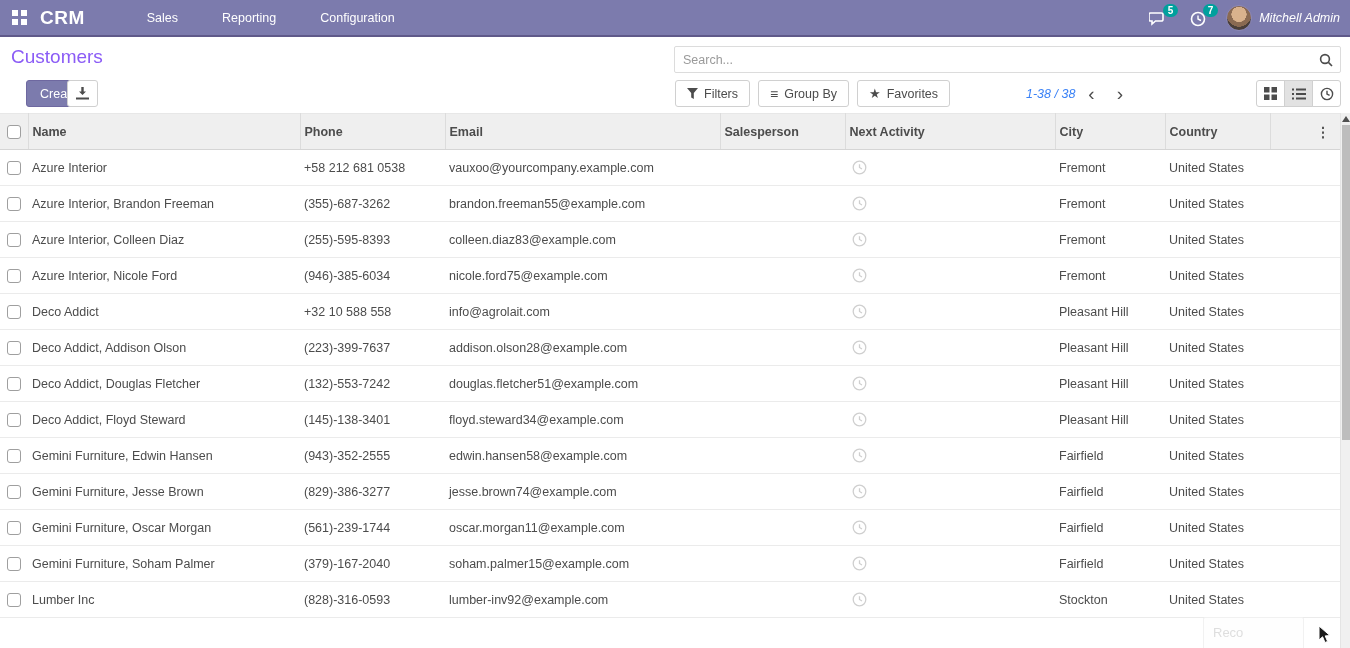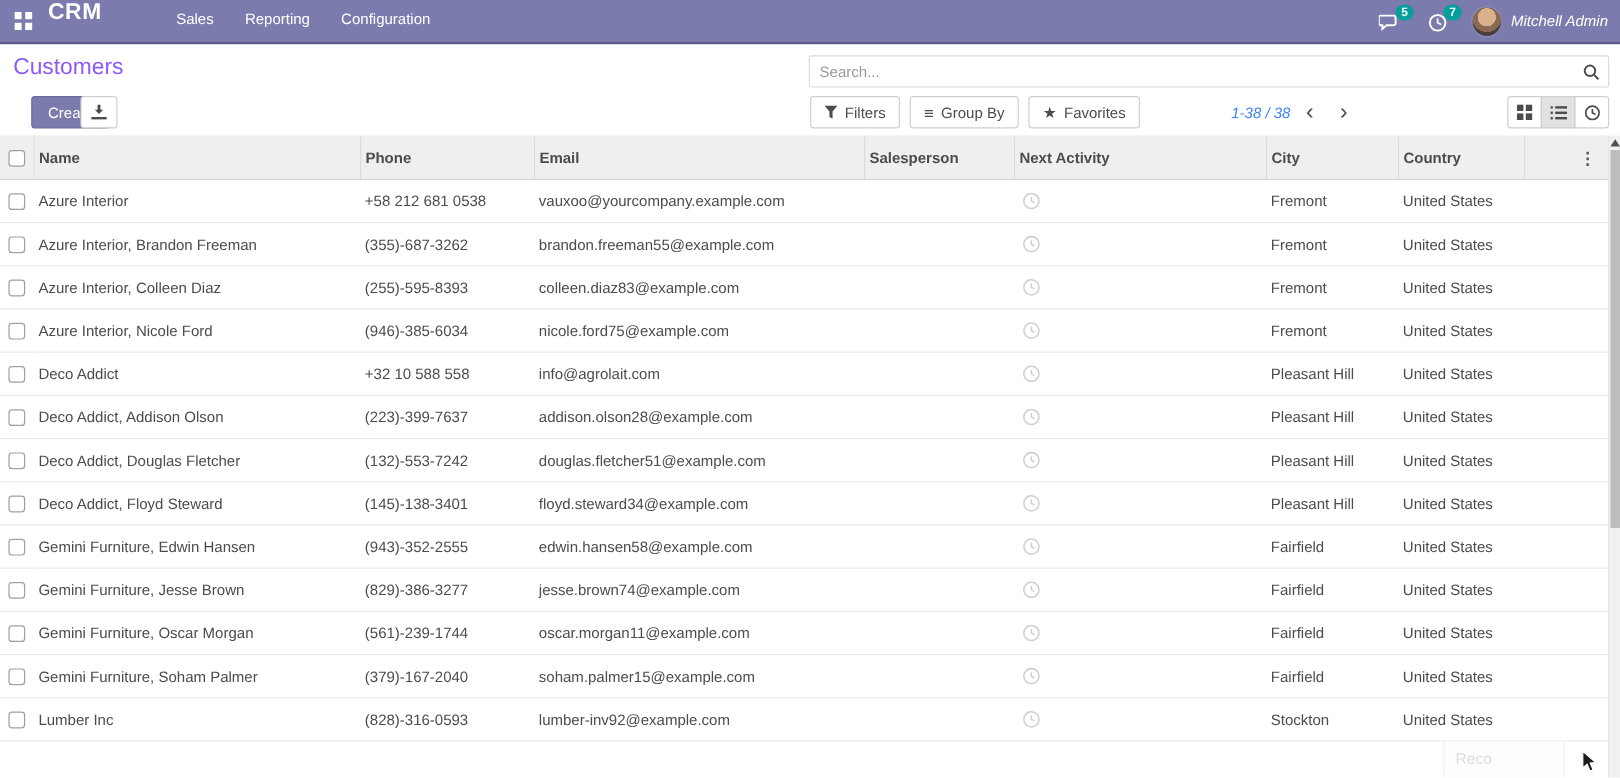--- a/index.html
+++ b/index.html
@@ -8,25 +8,25 @@
     font-family: "Liberation Sans", sans-serif;
     background: #ffffff;
     color: #4c4c4c;
     position: relative;
     font-size: 12.5px;
   }
 
   
   .navbar {
     height: 37px; background: #7c7bad; border-bottom: 2px solid #5f5989;
-    display: flex; color: #fff;
+    display: flex; align-items: center; color: #fff;
   }
   .apps-btn { width: 38px; height: 35px; display: flex; align-items: center; justify-content: center; cursor: pointer; }
   .brand { font-size: 19px; font-weight: bold; letter-spacing: .5px; margin-right: 52px; margin-left: 2px; }
-  .nav-menu { display: flex; gap: 6px; }
+  .nav-menu { display: flex; gap: 24px; }
   .nav-item { padding: 9px 10px; font-size: 12.5px; cursor: pointer; }
   .nav-right { margin-left: auto; display: flex; align-items: center; gap: 10px; padding-right: 10px; }
   .nav-icon-wrap { position: relative; padding: 4px 10px 2px 4px; cursor: pointer; }
   .badge {
     position: absolute; top: -3px; right: -2px; background: #00a09d; color: #fff;
     font-size: 10px; font-weight: bold; border-radius: 8px; padding: 1px 5px; line-height: 11px;
   }
   .user-wrap { display: flex; align-items: center; gap: 7px; cursor: pointer; font-style: italic; }
   .avatar {
     width: 26px; height: 26px; border-radius: 50%;

